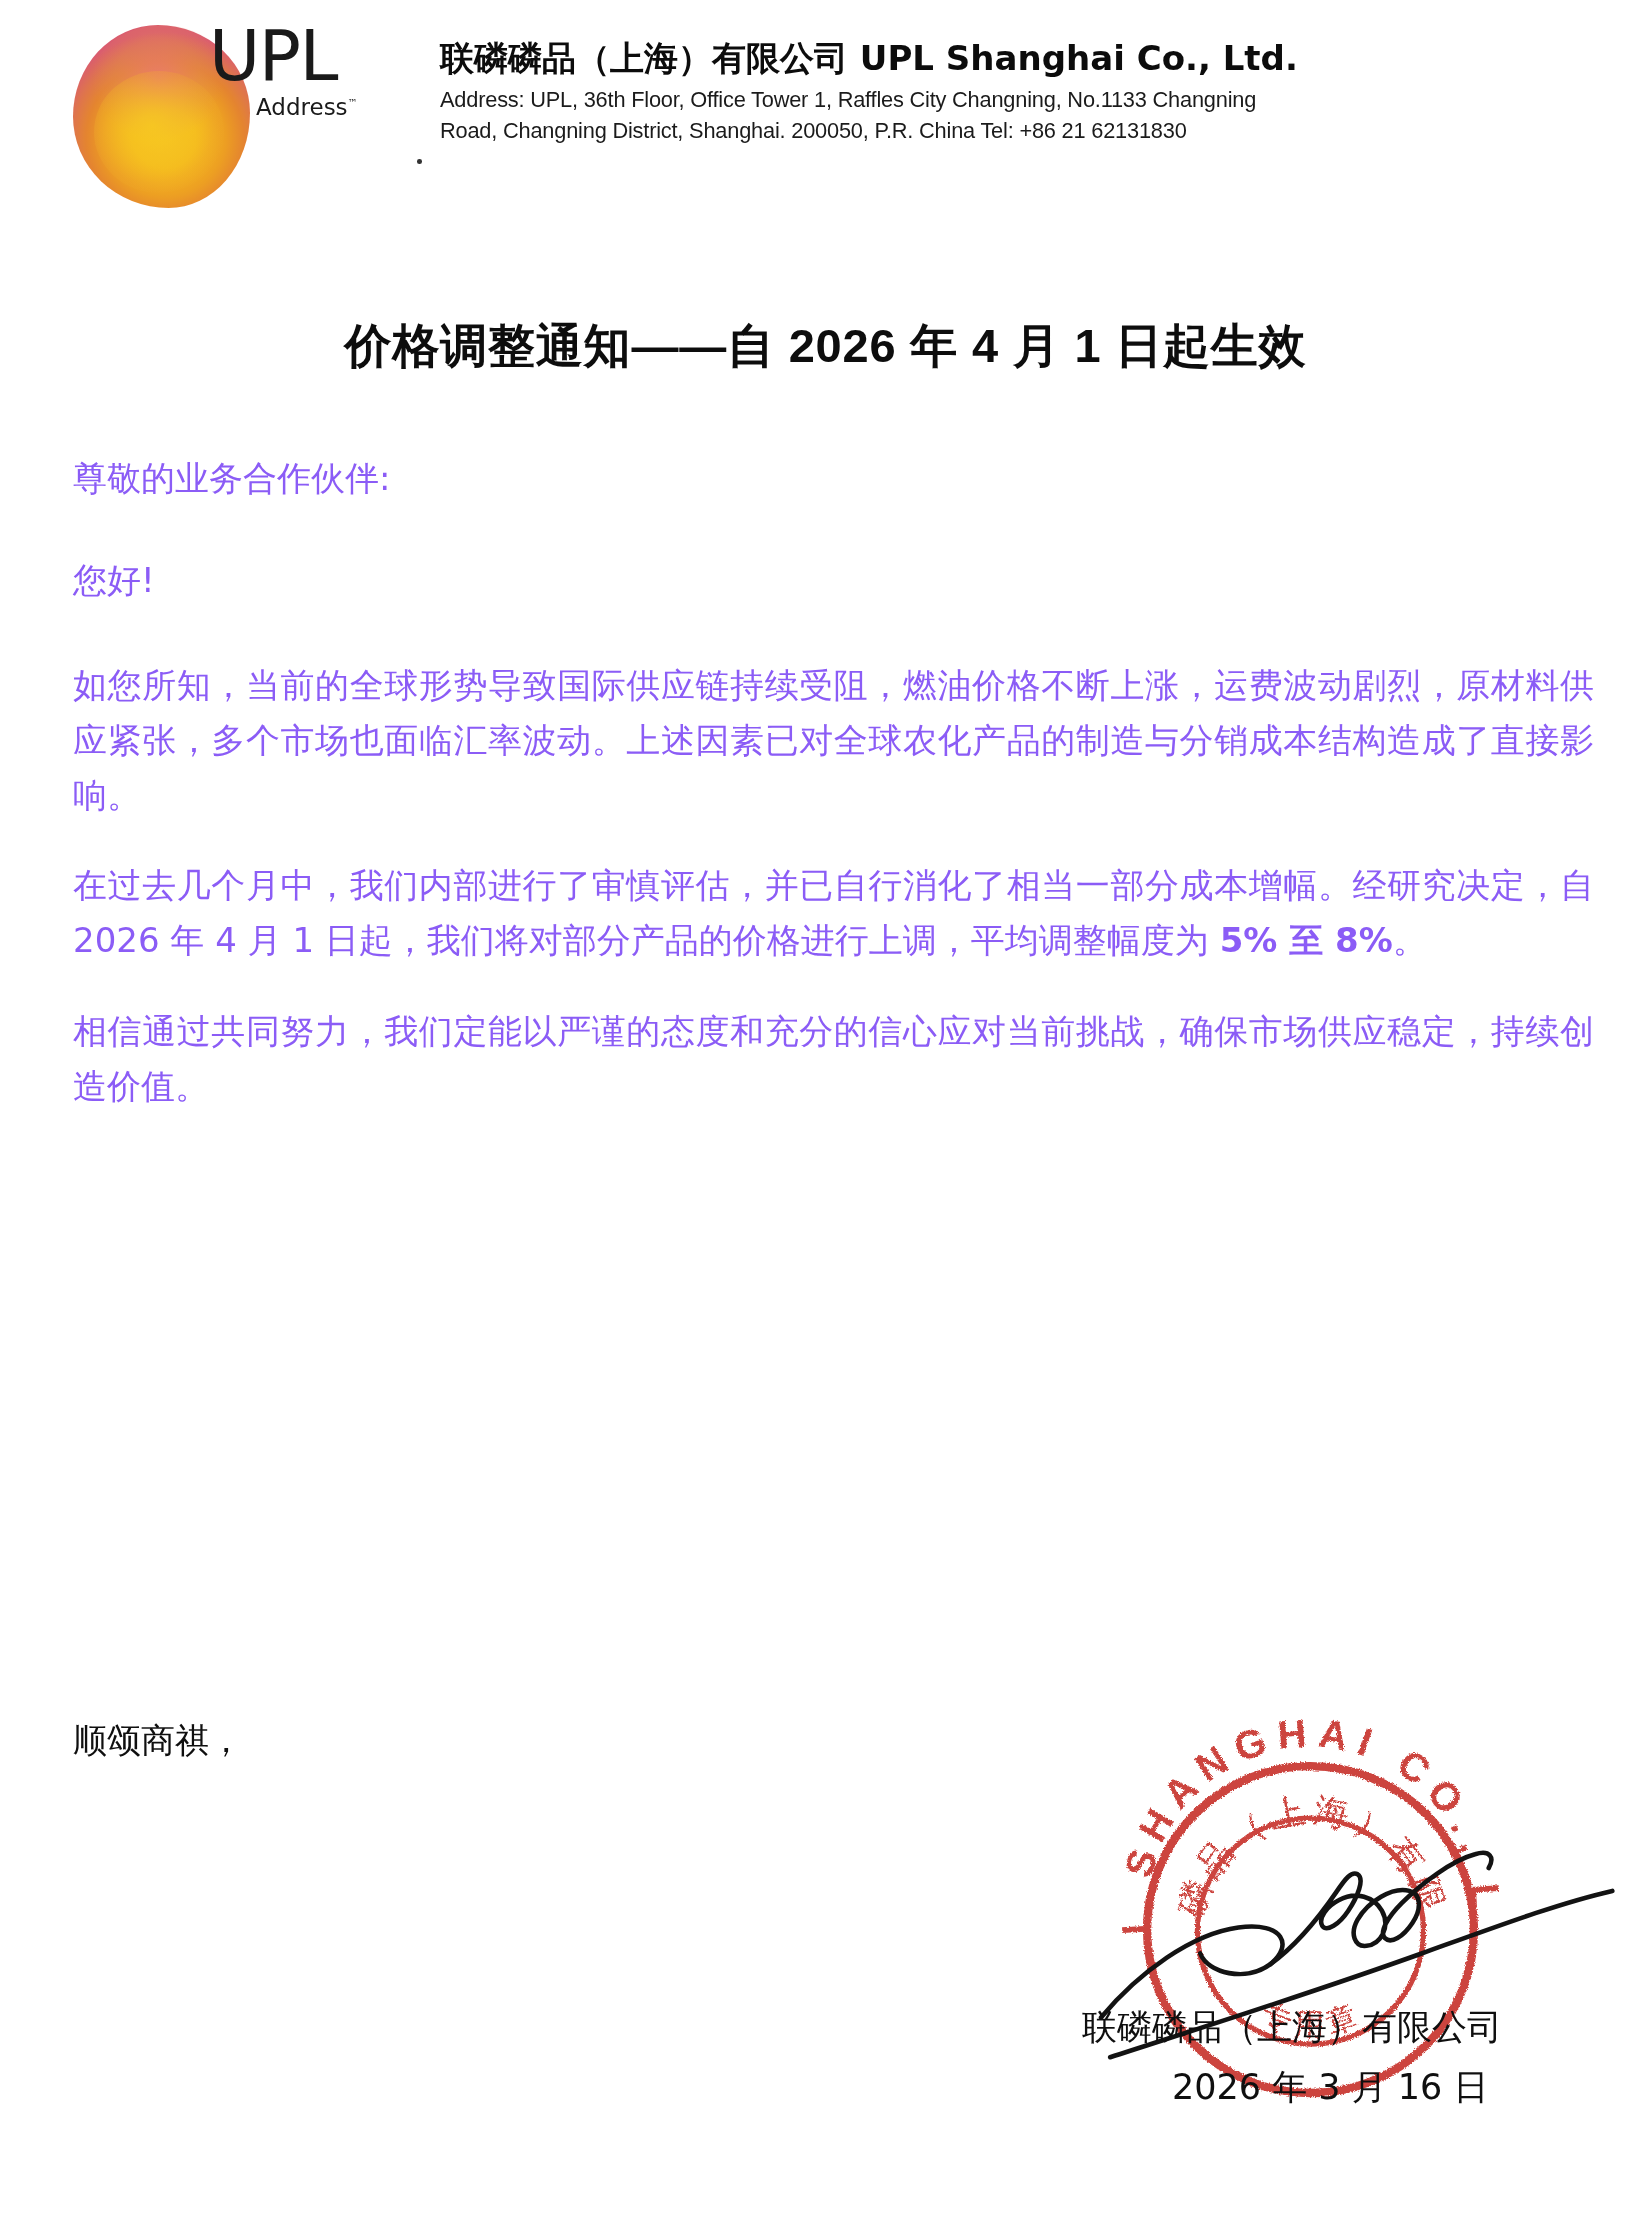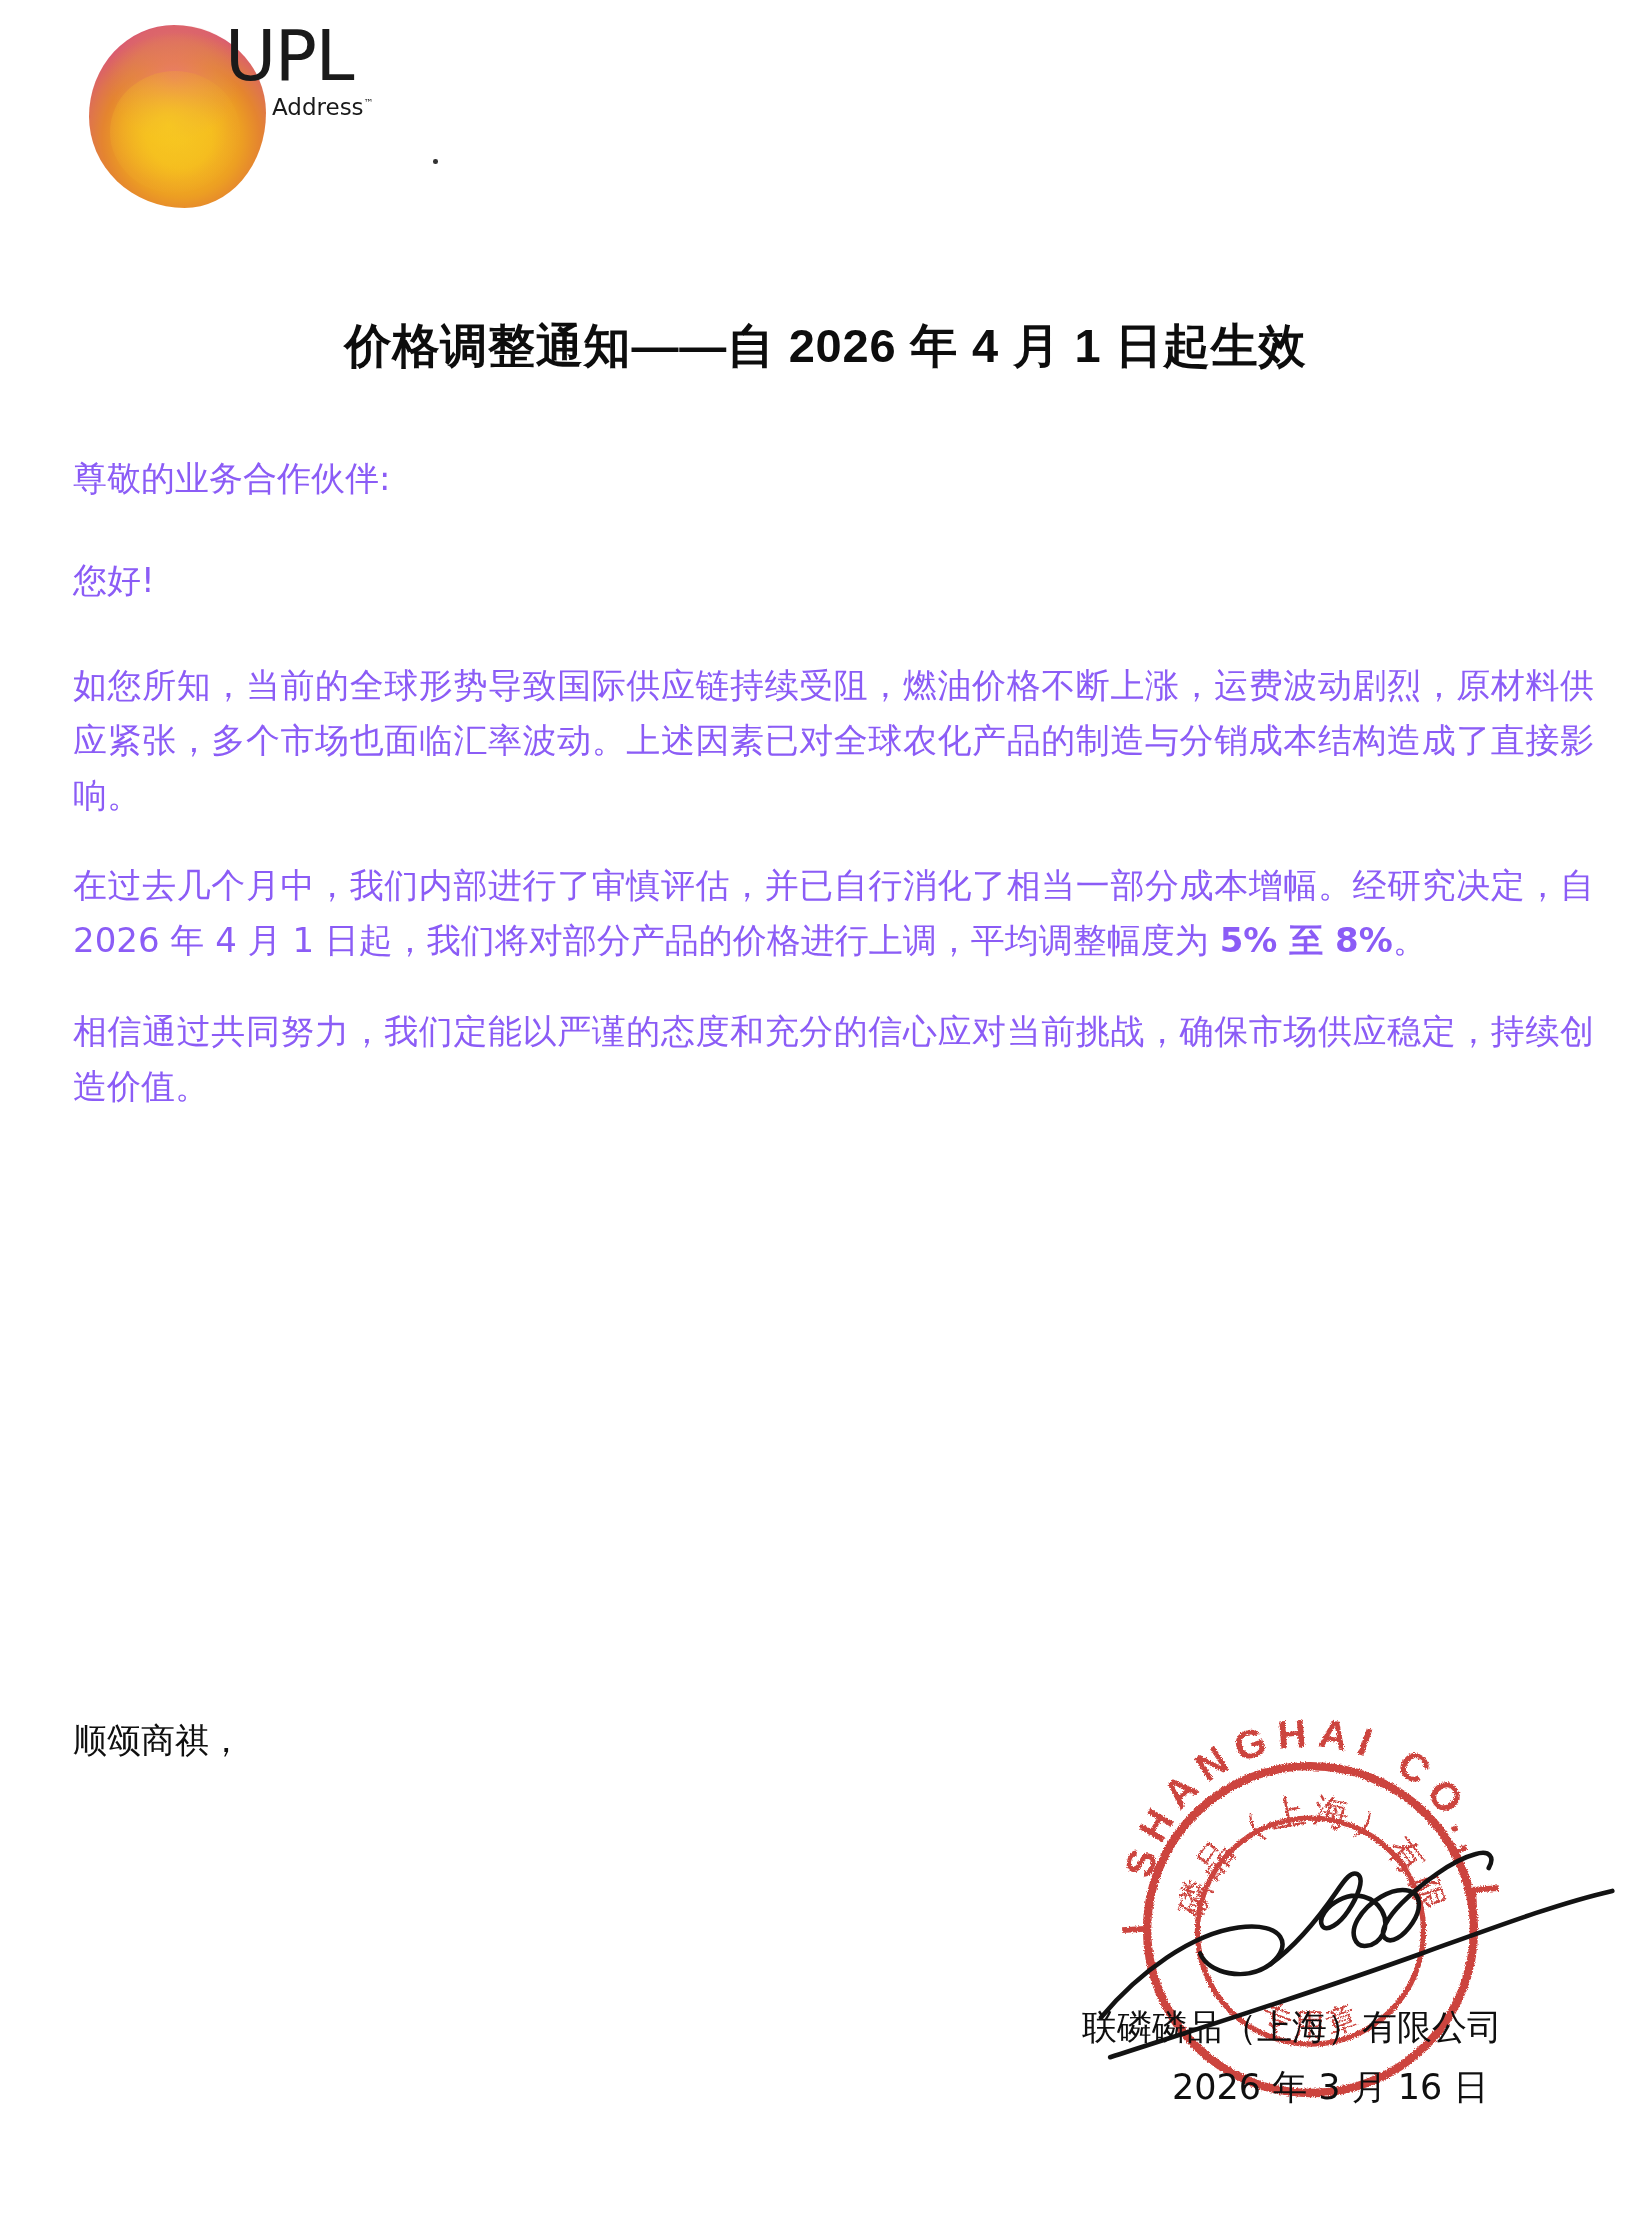--- a/index.html
+++ b/index.html
@@ -12,21 +12,21 @@
     height: 2227px;
     position: relative;
     font-family: "Liberation Sans", "DejaVu Sans", sans-serif;
     color: #111;
     overflow: hidden;
   }
 
   
   .letterhead {
     position: absolute;
-    top: 0; left: 16px;
+    top: 0; left: 0;
     width: 1310px;
     height: 214px;
   }
   .logo-wrap {
     position: absolute;
     left: 73px;
     top: 7.6px;
     width: 268px;
     height: 191px;
   }
@@ -216,20 +216,27 @@
 <div class="letterhead">
 
   <div class="logo-wrap">
     <div class="logo-blob"></div>
     <div class="logo-upl">UPL</div>
     <div class="logo-openag">
       <span>Address</span><span class="logo-tm">™</span>
     </div>
   </div>
 
+  <div class="co-block">
+    <div class="co-name">联磷磷品（上海）有限公司  UPL Shanghai Co., Ltd.</div>
+    <div class="co-addr">
+      <div>Address: UPL, 36th Floor, Office Tower 1, Raffles City Changning, No.1133 Changning</div>
+      <div>Road, Changning District, Shanghai. 200050, P.R. China  Tel: +86 21  62131830</div>
+    </div>
+  </div>
   <div class="addr-dot"></div>
 </div>
 
 <div class="doc-title">价格调整通知——自 2026 年 4 月 1 日起生效</div>
 
 <div class="body-wrap">
 
   <p class="para nojust salutation">尊敬的业务合作伙伴:</p>
 
   <p class="para nojust greeting">您好!</p>

